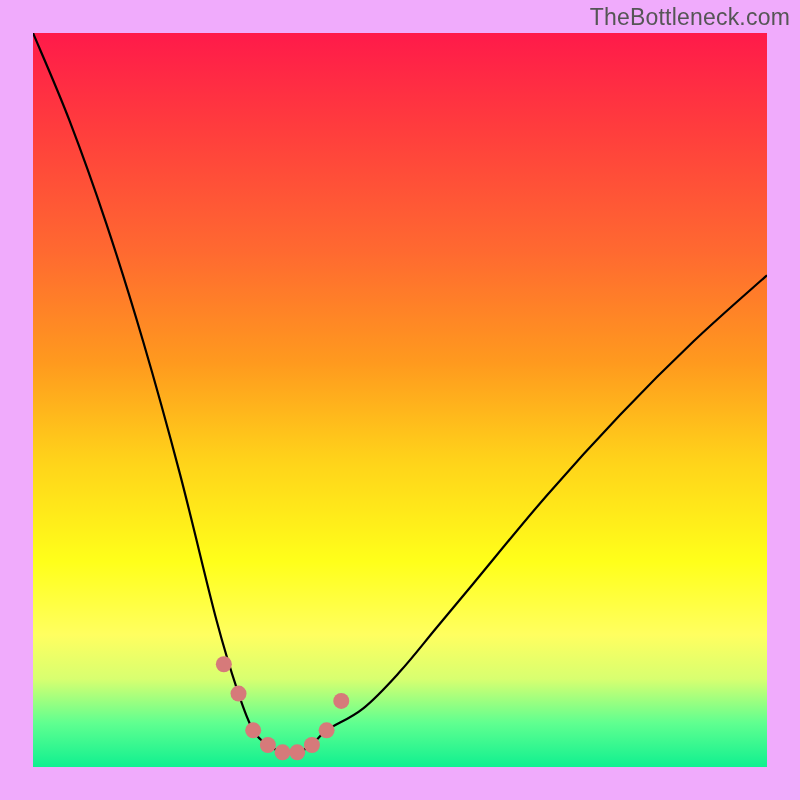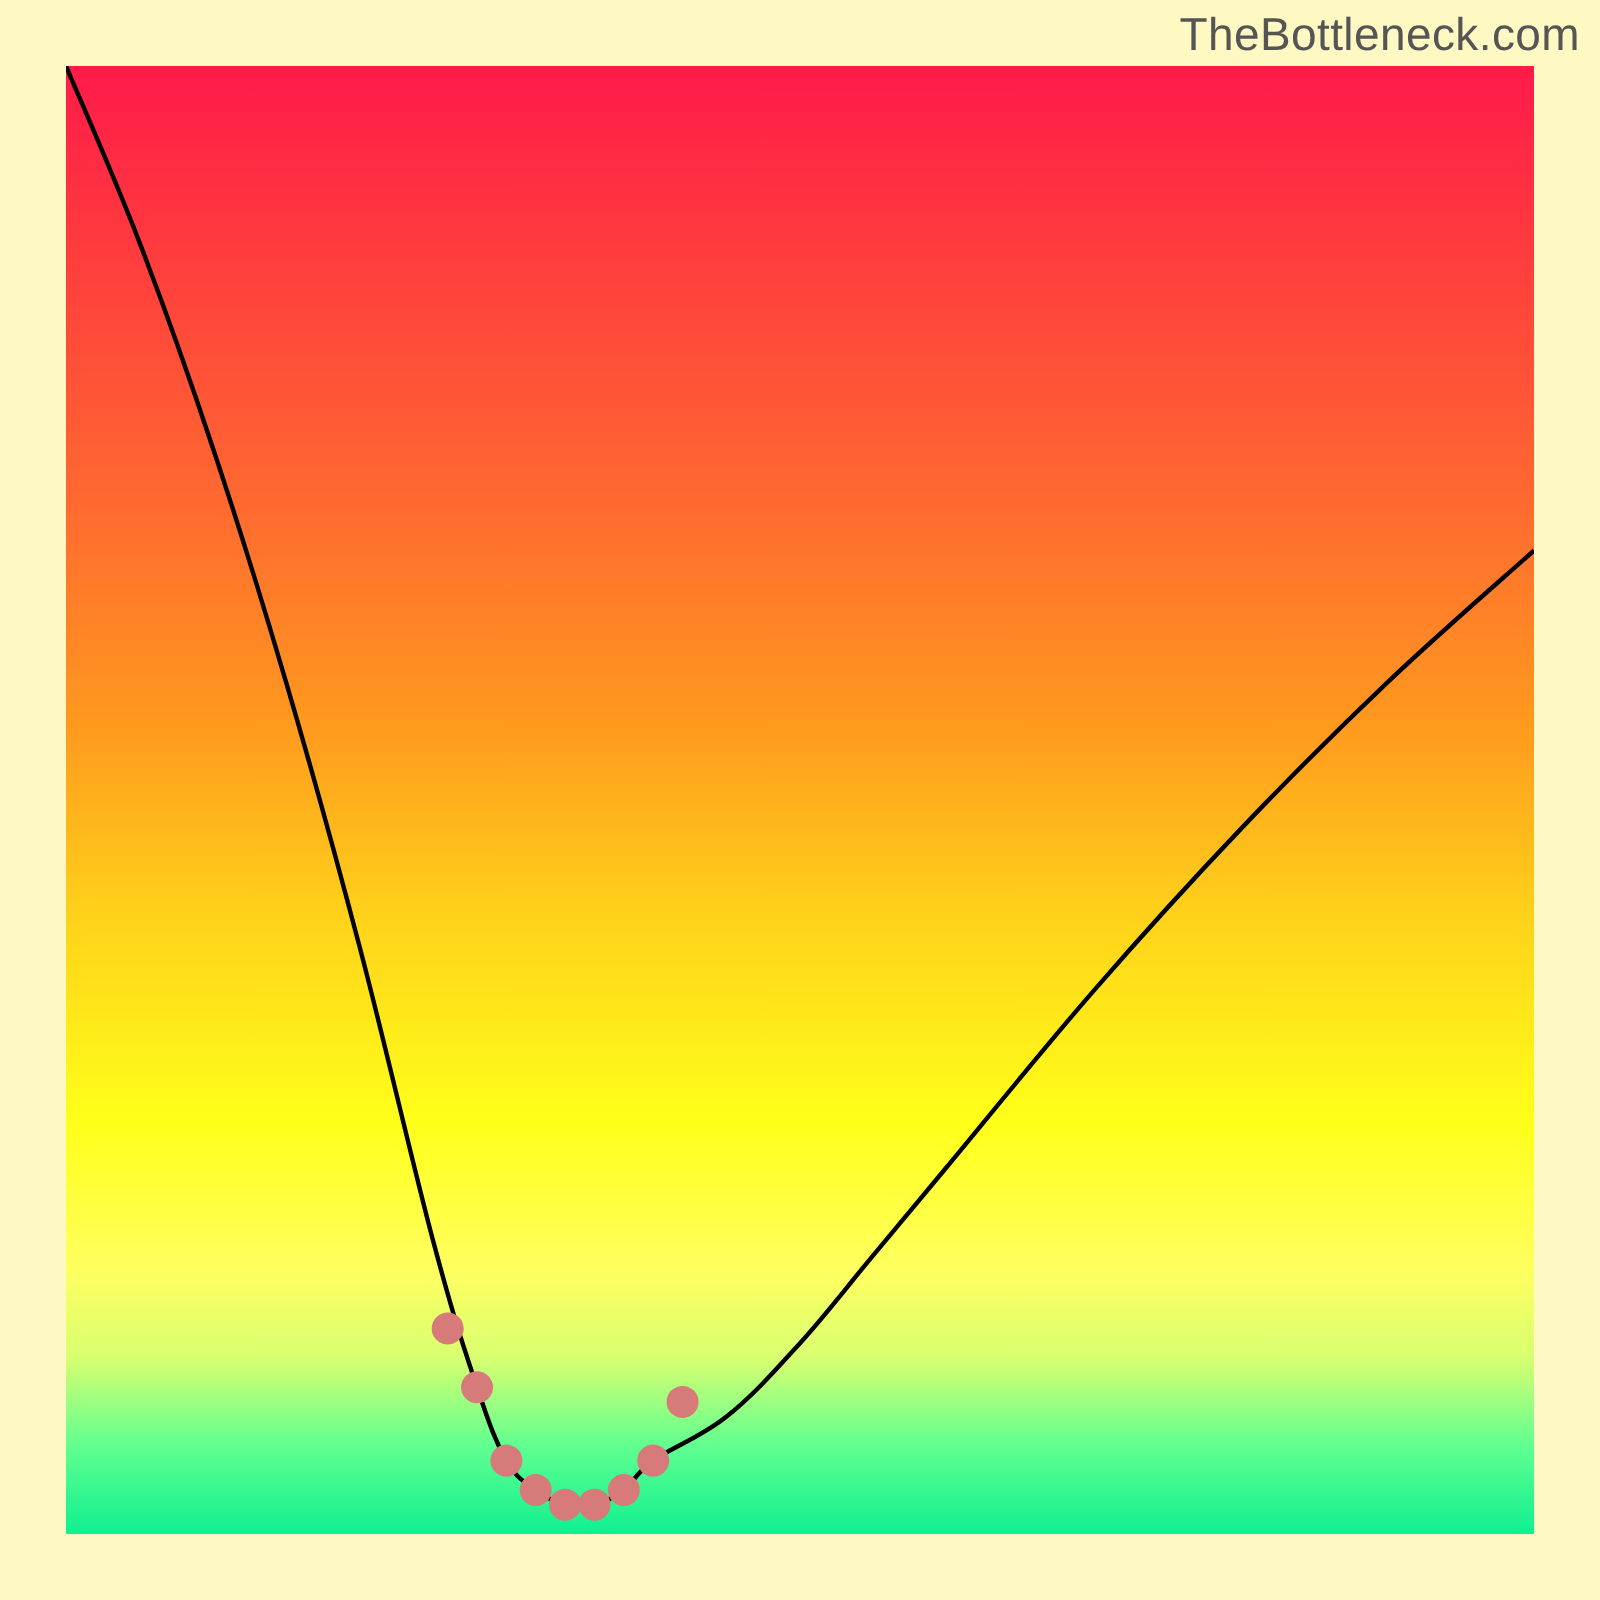--- a/index.html
+++ b/index.html
@@ -10,21 +10,21 @@
     background: #000;
     font-family: Arial, Helvetica, sans-serif;
     overflow: hidden;
   }
   .frame {
     position: absolute;
     left: 0;
     top: 0;
     width: 800px;
     height: 800px;
-    background: #fef9c3;
+    background: #f0abfc;
   }
   .plot {
     position: absolute;
     left: 33px;
     top: 33px;
     width: 734px;
     height: 734px;
     
     background: linear-gradient(
       to bottom,

